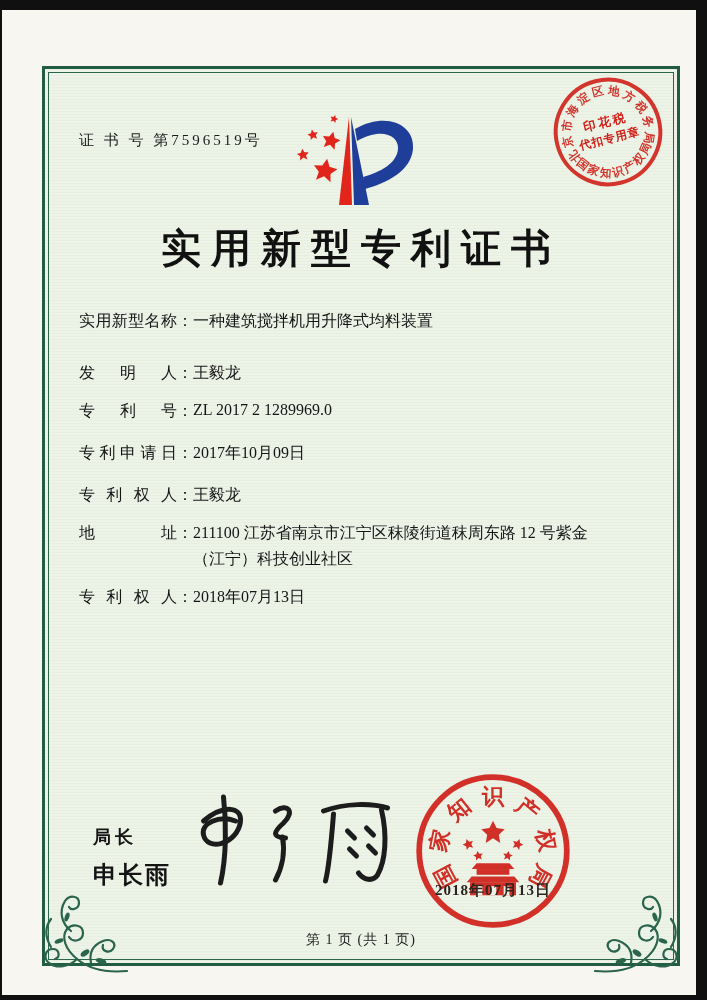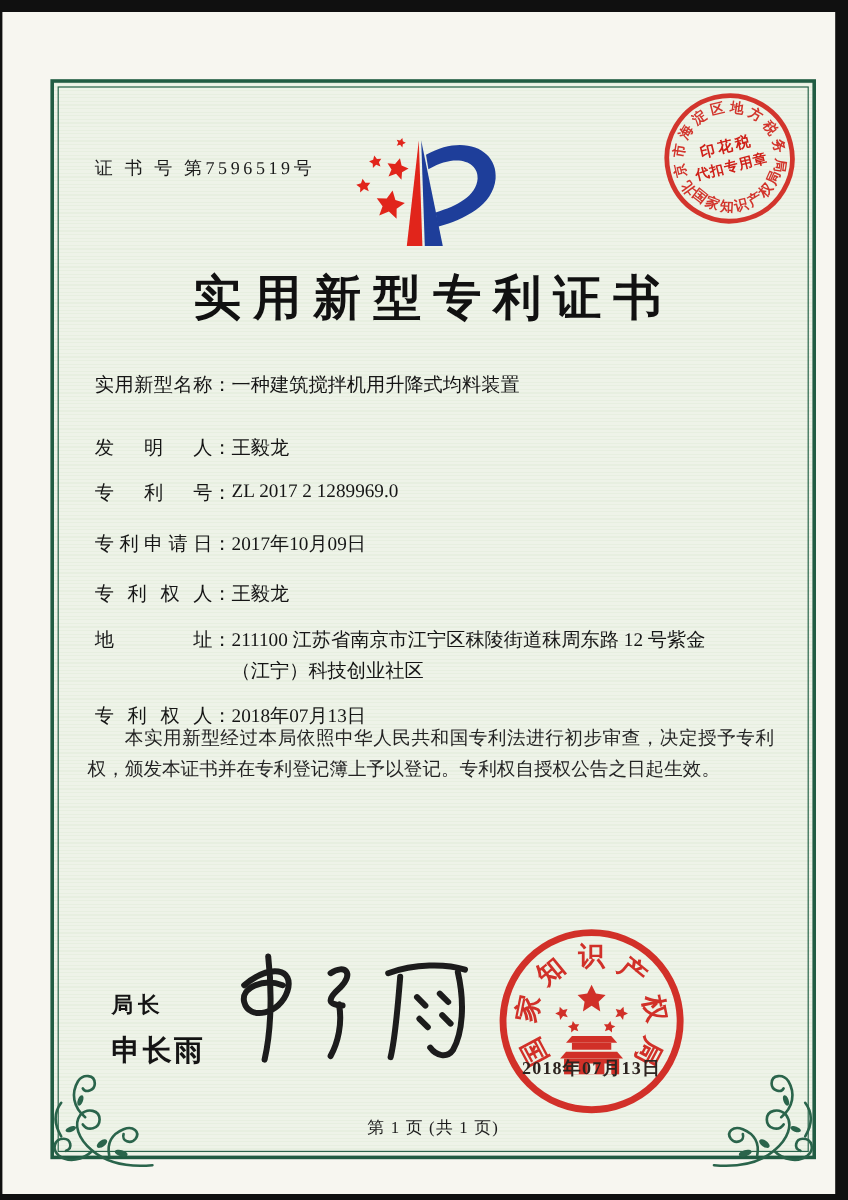--- a/index.html
+++ b/index.html
@@ -138,21 +138,20 @@
       <div class="row" style="top:212px">
         <span class="lab">地址</span><span class="colon">：</span><span class="val">211100 江苏省南京市江宁区秣陵街道秣周东路 12 号紫金</span>
       </div>
       <div class="addr2" style="top:238px">（江宁）科技创业社区</div>
       <div class="row" style="top:276px">
         <span class="lab">专利权人</span><span class="colon">：</span><span class="val">2018年07月13日</span>
       </div>
     </div>
 
     <div class="abs paras">
-      <p>本实用新型经过本局依照中华人民共和国专利法进行初步审查，决定授予专利权，颁发本证书并在专利登记簿上予以登记。专利权自授权公告之日起生效。</p>
     </div>
 
     <div class="abs signer-title">局长</div>
     <div class="abs signer-name">申长雨</div>
 
     <svg class="abs signature" width="225" height="105" viewBox="0 0 220 105">
       <g fill="none" stroke="#1c1c1c" stroke-width="5" stroke-linecap="round" stroke-linejoin="round">
         <path d="M28,40 C50,22 70,26 64,45 C58,64 32,70 28,54 C25,42 44,34 60,40"></path>
         <path d="M48,16 C51,42 51,76 45,102"></path>
         <path d="M100,30 C112,22 120,30 108,42 C98,51 96,56 110,57"></path>

